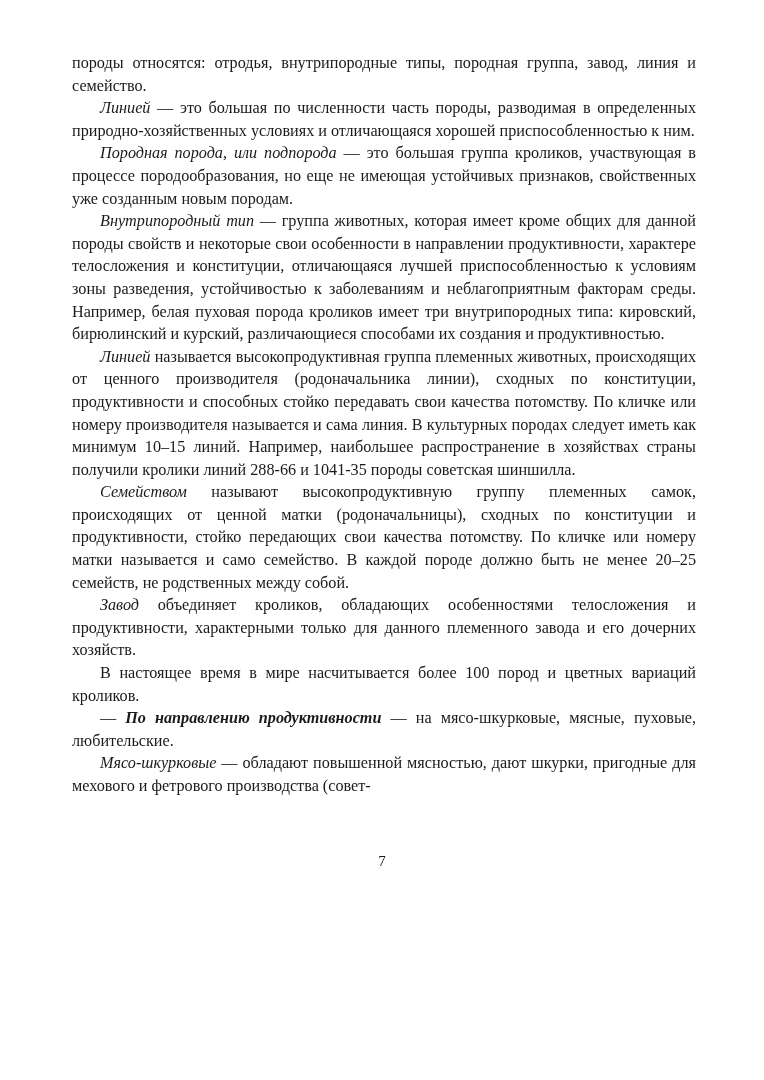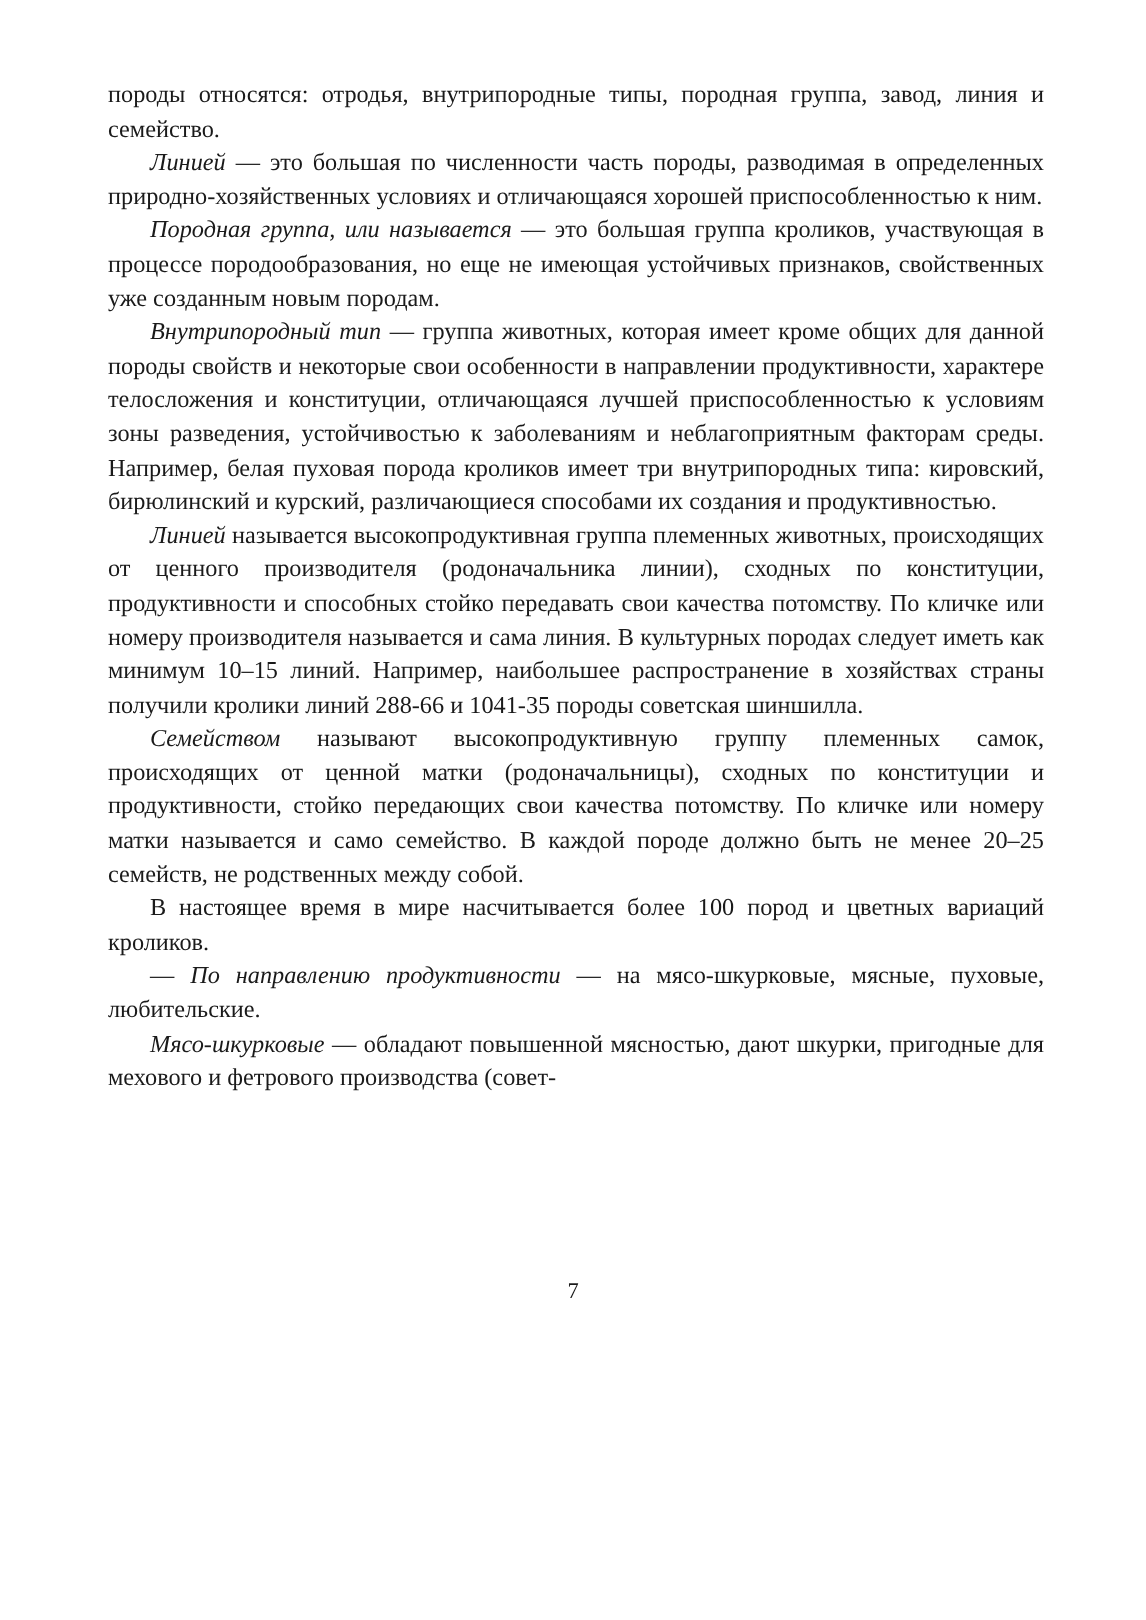--- a/index.html
+++ b/index.html
@@ -32,42 +32,43 @@
     text-indent: 0;
   }
   .para.indent {
     text-indent: 28px;
   }
   .term {
     font-style: italic;
   }
   .term-bold {
     font-style: italic;
-    font-weight: normal;
+    font-weight: bold;
   }
   .page-number {
     position: absolute;
     left: 0;
     right: 0;
     bottom: 28px;
     text-align: center;
     font-size: 15px;
     font-family: "Liberation Serif", serif;
     color: #1a1a1a;
   }
 </style>
 </head>
 <body>
 
 <div class="page">
   <div class="body-text" id="text-body">
       <p class="para"><span>породы относятся: отродья, внутрипородные типы, породная группа, завод, линия и семейство.</span></p>
       <p class="para indent"><span class="term">Линией</span><span> — это большая по численности часть породы, разводимая в определенных природно-хозяйственных условиях и отличающаяся хорошей приспособленностью к ним.</span></p>
-      <p class="para indent"><span class="term">Породная группа, или называется</span><span> — это большая группа кроликов, участвующая в процессе породообразования, но еще не имеющая устойчивых признаков, свойственных уже созданным новым породам.</span></p>
+      <p class="para indent"><span class="term">Породная порода, или подпорода</span><span> — это большая группа кроликов, участвующая в процессе породообразования, но еще не имеющая устойчивых признаков, свойственных уже созданным новым породам.</span></p>
       <p class="para indent"><span class="term">Внутрипородный тип</span><span> — группа животных, которая имеет кроме общих для данной породы свойств и некоторые свои особенности в направлении продуктивности, характере телосложения и конституции, отличающаяся лучшей приспособленностью к условиям зоны разведения, устойчивостью к заболеваниям и неблагоприятным факторам среды. Например, белая пуховая порода кроликов имеет три внутрипородных типа: кировский, бирюлинский и курский, различающиеся способами их создания и продуктивностью.</span></p>
       <p class="para indent"><span class="term">Линией</span><span> называется высокопродуктивная группа племенных животных, происходящих от ценного производителя (родоначальника линии), сходных по конституции, продуктивности и способных стойко передавать свои качества потомству. По кличке или номеру производителя называется и сама линия. В культурных породах следует иметь как минимум 10–15 линий. Например, наибольшее распространение в хозяйствах страны получили кролики линий 288-66 и 1041-35 породы советская шиншилла.</span></p>
       <p class="para indent"><span class="term">Семейством</span><span> называют высокопродуктивную группу племенных самок, происходящих от ценной матки (родоначальницы), сходных по конституции и продуктивности, стойко передающих свои качества потомству. По кличке или номеру матки называется и само семейство. В каждой породе должно быть не менее 20–25 семейств, не родственных между собой.</span></p>
+      <p class="para indent"><span class="term">Завод</span><span> объединяет кроликов, обладающих особенностями телосложения и продуктивности, характерными только для данного племенного завода и его дочерних хозяйств.</span></p>
       <p class="para indent"><span>В настоящее время в мире насчитывается более 100 пород и цветных вариаций кроликов.</span></p>
       <p class="para indent"><span>— </span><span class="term-bold">По направлению продуктивности</span><span> — на мясо-шкурковые, мясные, пуховые, любительские.</span></p>
       <p class="para indent"><span class="term">Мясо-шкурковые</span><span> — обладают повышенной мясностью, дают шкурки, пригодные для мехового и фетрового производства (совет-</span></p>
     </div>
   <div class="page-number">7</div>
 </div>
 
 </body></html>

